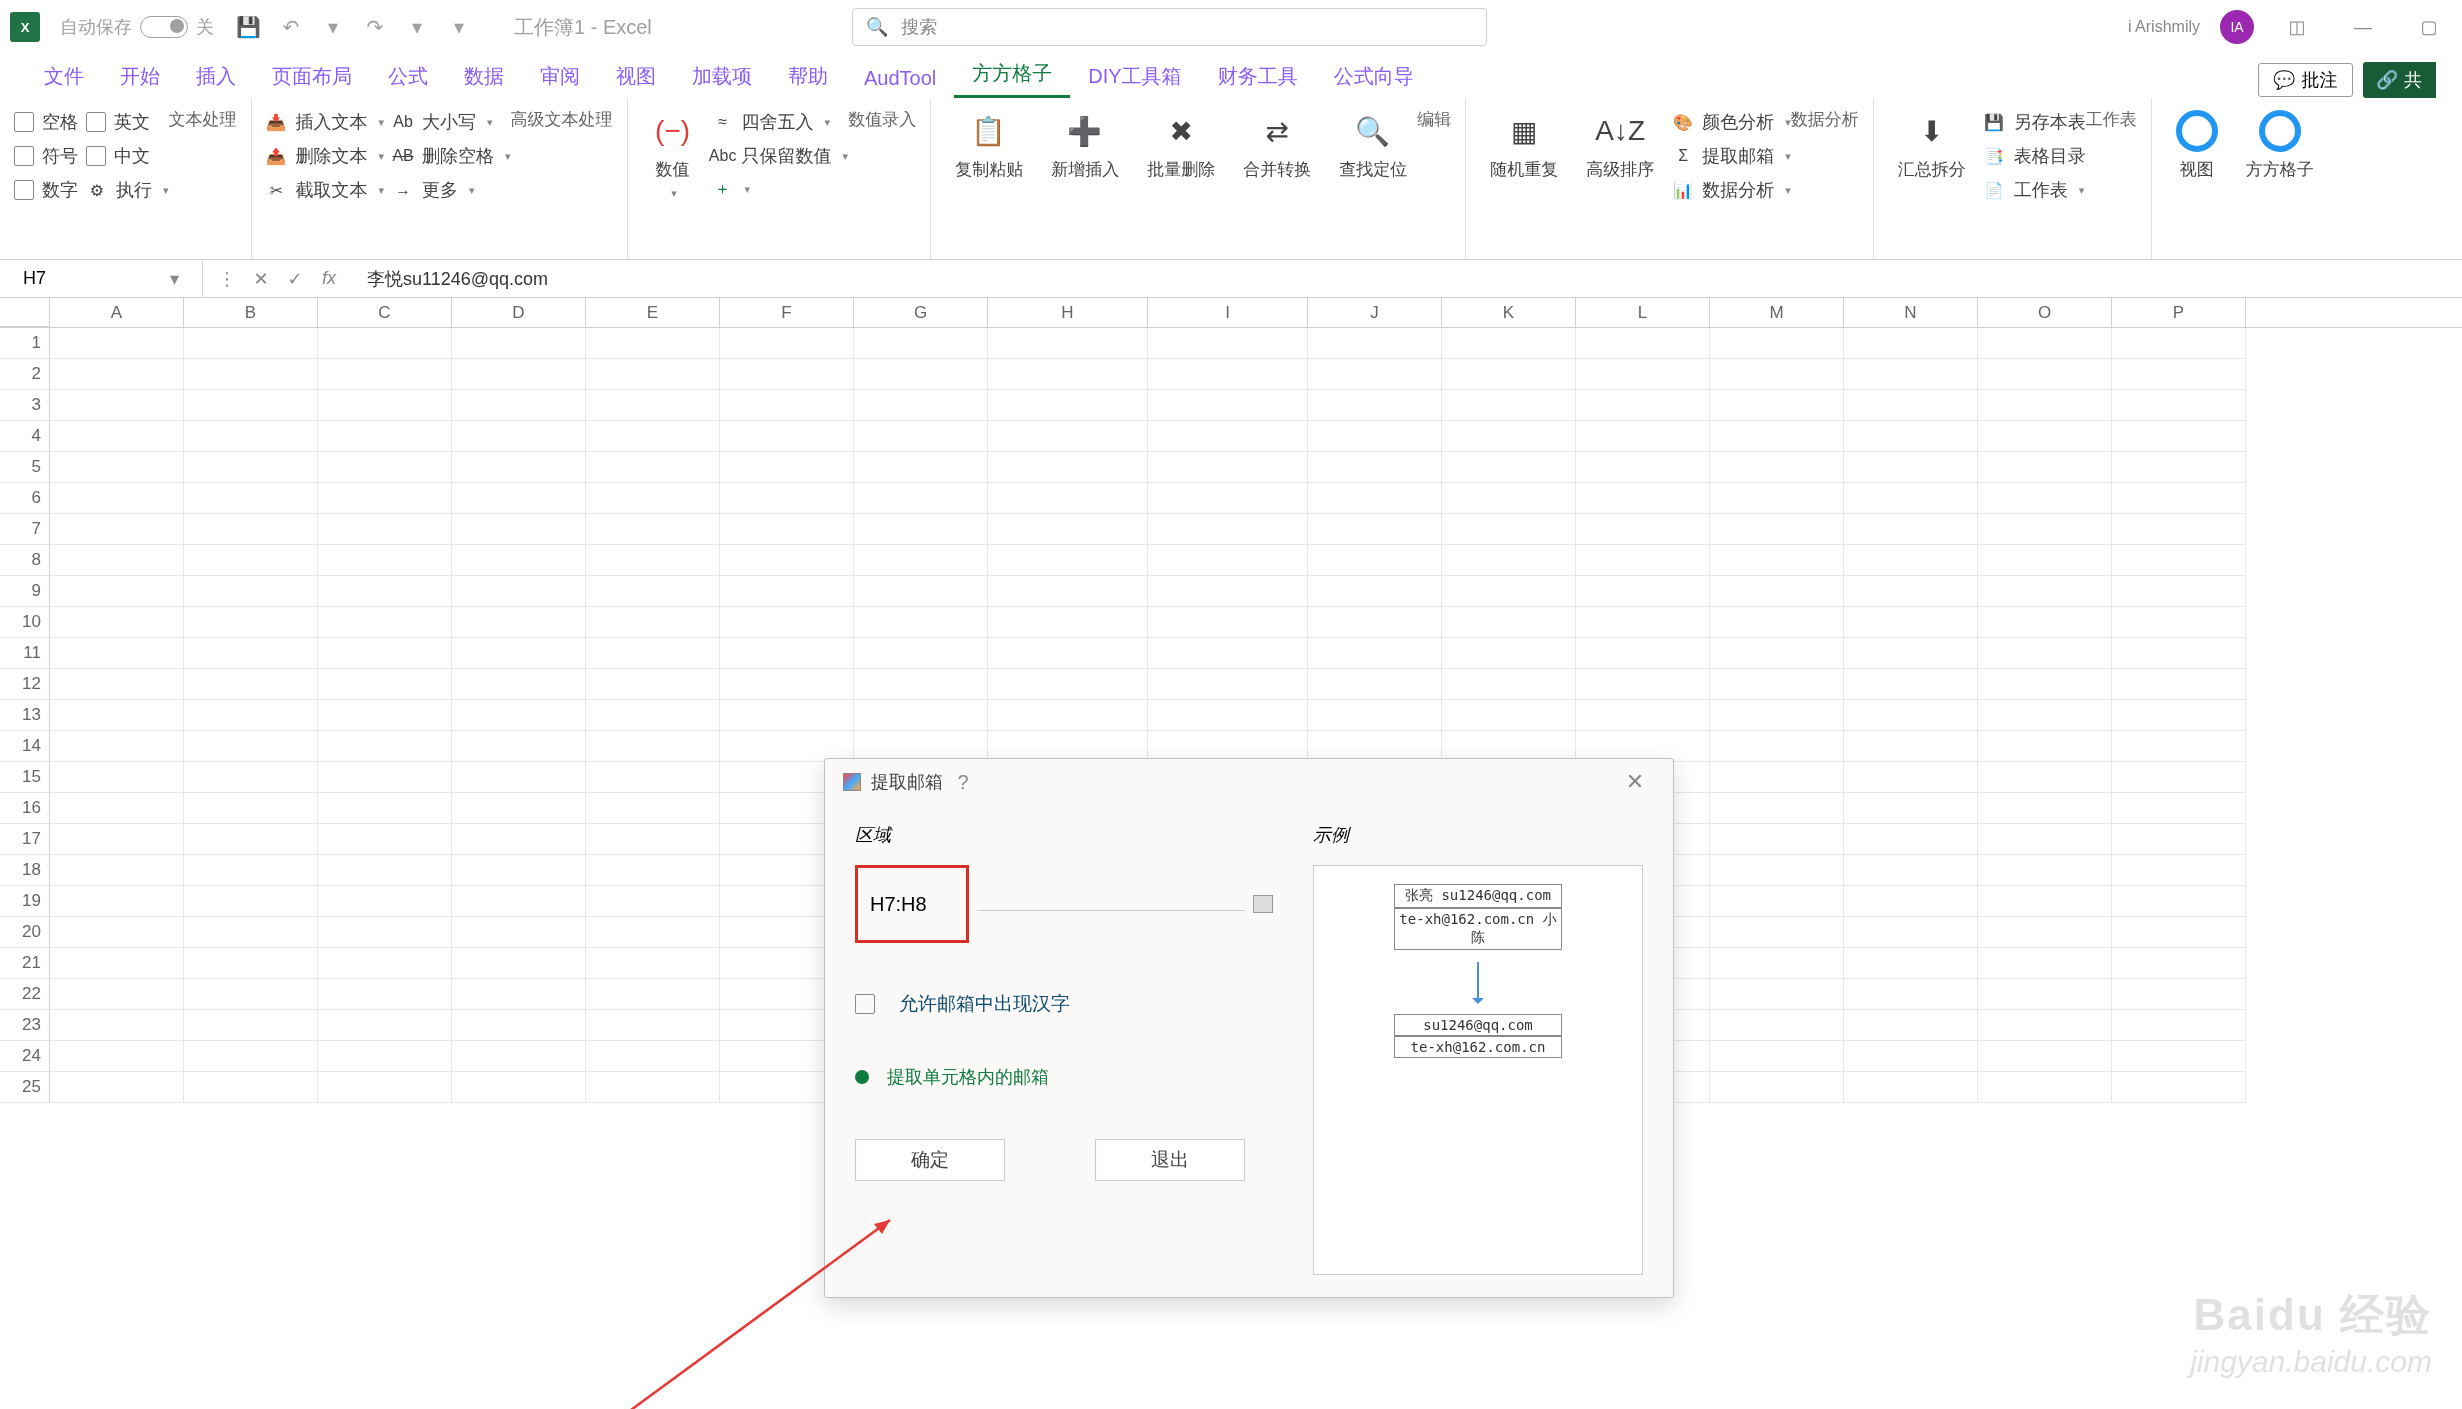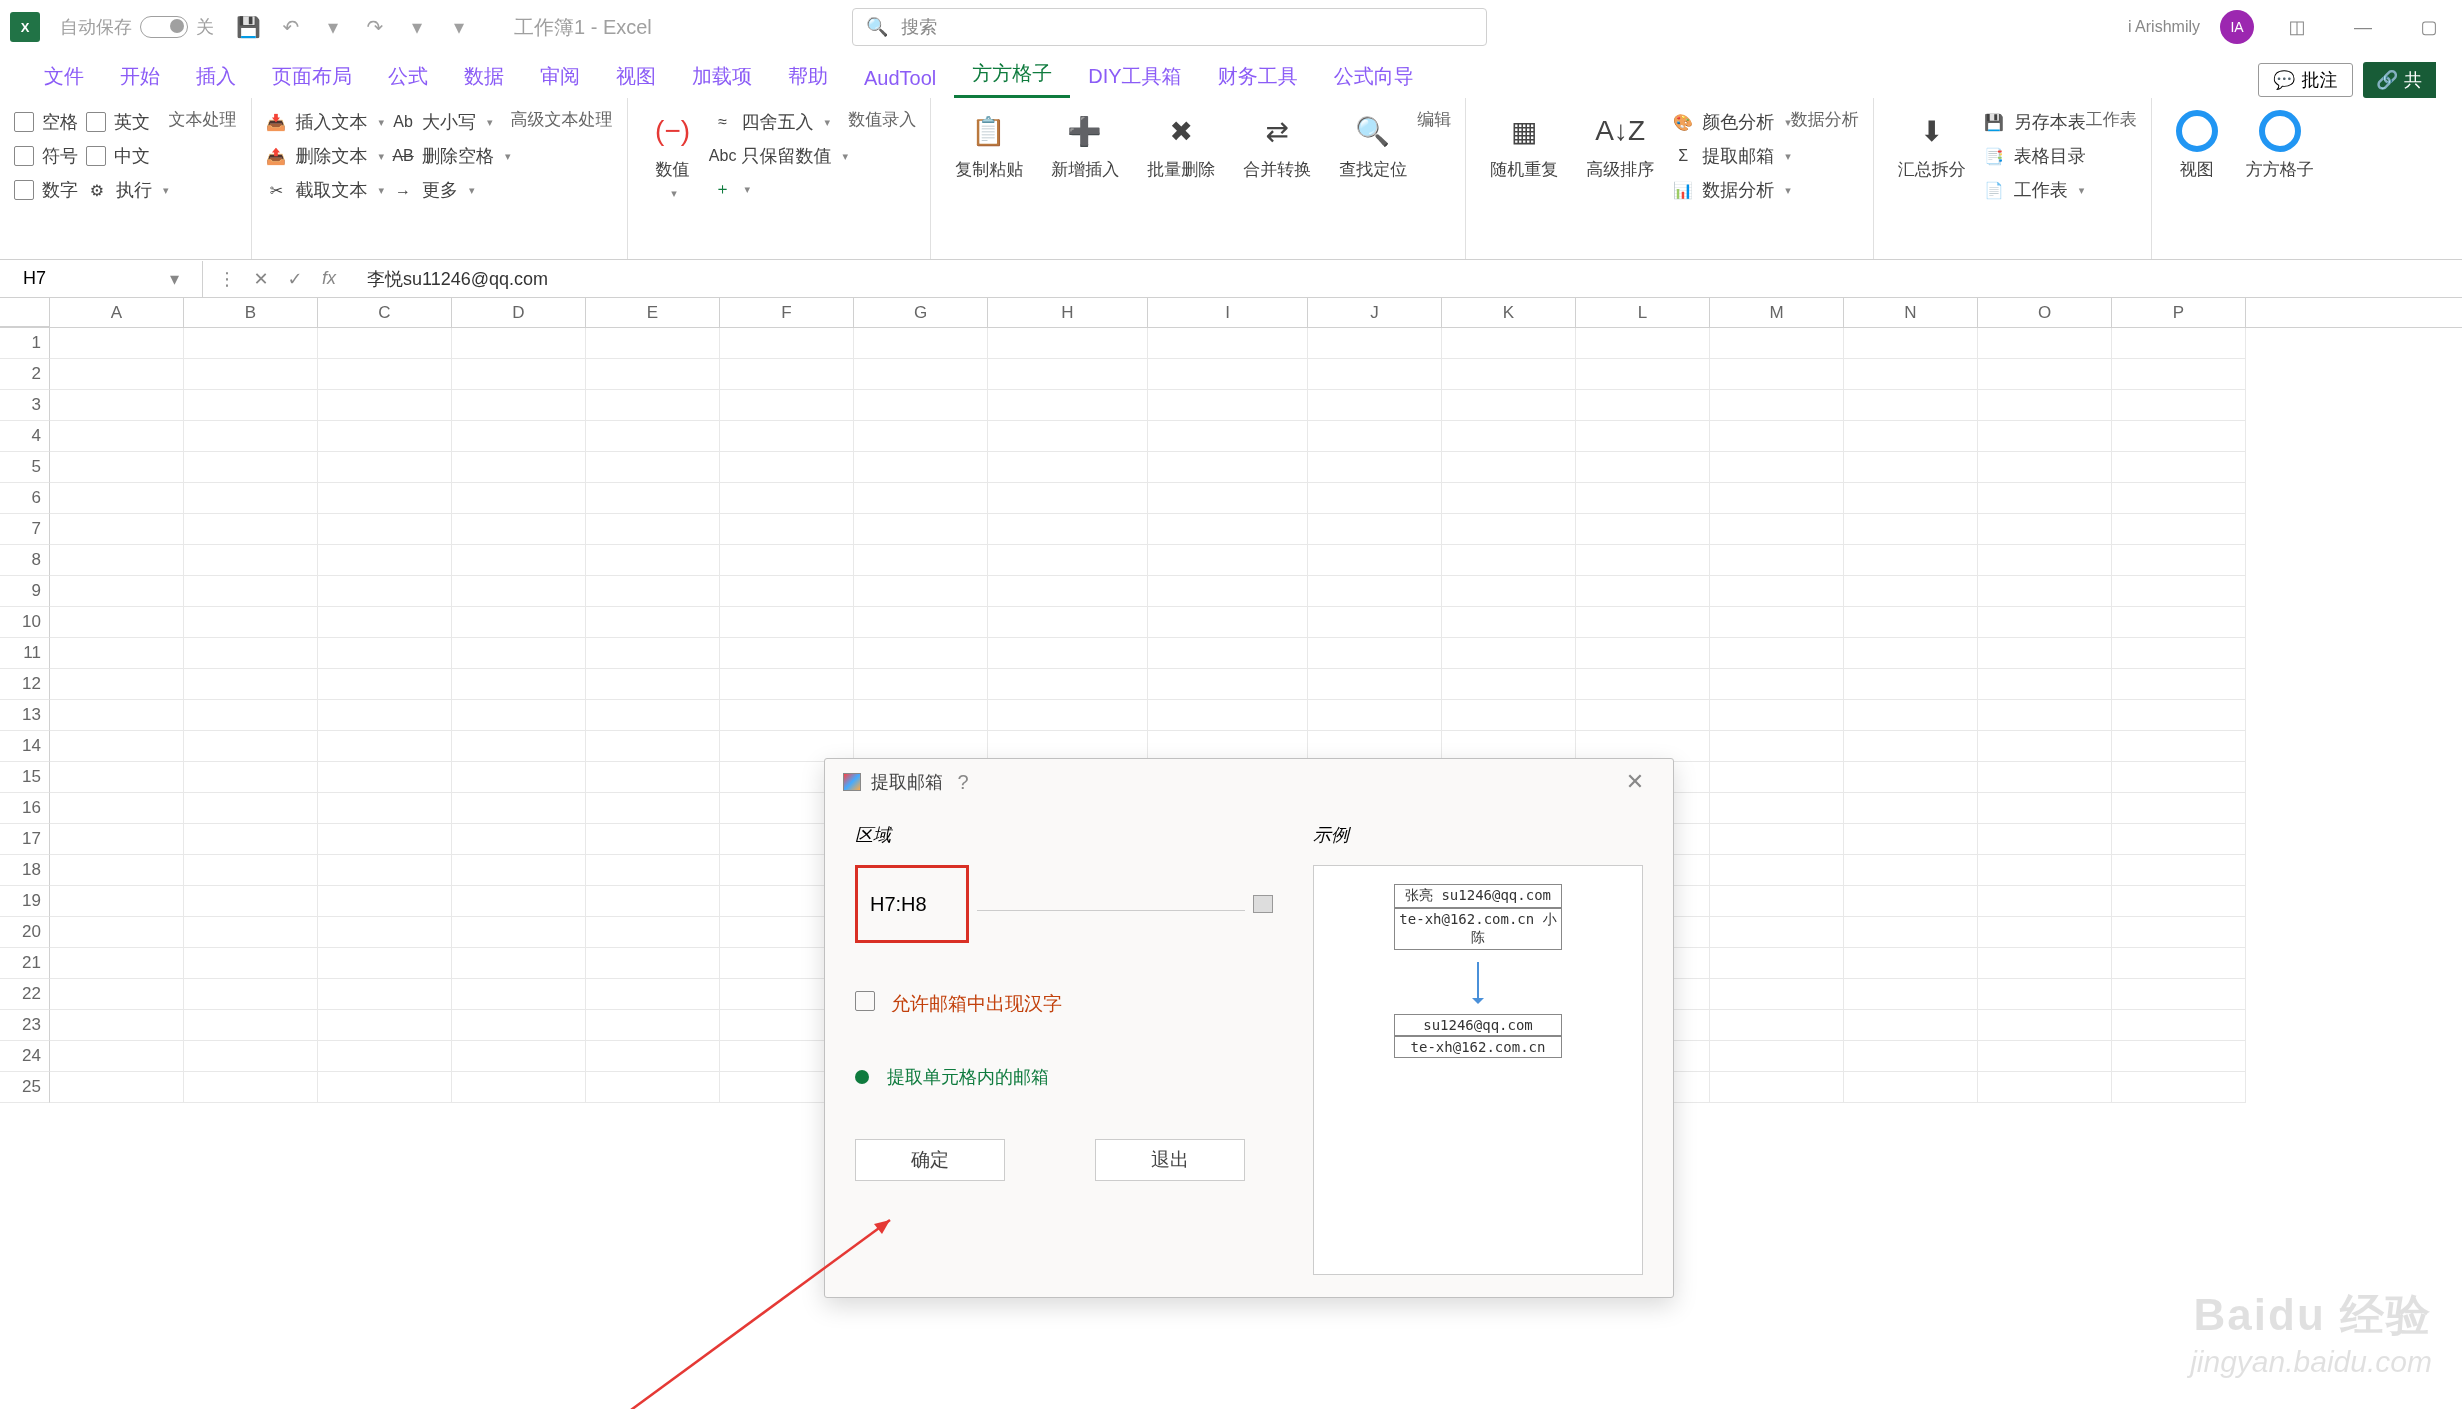--- a/index.html
+++ b/index.html
@@ -74,21 +74,21 @@
 .dlg-help { width:40px; text-align:center; font-size:20px; color:#888; cursor:pointer;}
 .dlg-body { padding:18px 30px; display:flex; gap:40px;}
 .dlg-left { flex:1;}
 .dlg-right { width:360px;}
 .dlg-label { font-size:18px; color:#000000; margin-bottom:18px;font-style:italic;}
 .range-wrap { display:flex; align-items:center; gap:8px;}
 .range-box { border:3px solid #d93025; padding:0; width:114px; height:78px; display:flex; align-items:center;}
 .range-input { border:none; border-bottom:1px solid #ccc; width:268px; padding:6px 4px; font-size:20px; background:transparent; outline:none;}
 .range-input-inner { padding-left: 12px; font-size:20px; }
 .range-pick { width:20px; height:18px; background:#ddd; border:1px solid #999;}
-.dlg-check { display:flex; align-items:flex-start; gap:16px; margin-top:48px; font-size:19px; color:#c2410c;}
+.dlg-check { display:flex; align-items:center; gap:24px; margin-top:48px; font-size:19px; color:#0c4a6e;}
 .dlg-info { display:flex; align-items:center; gap:18px; margin-top:48px; font-size:18px; color:#0f7b3e;}
 .info-ico { width:14px; height:14px; border-radius:50%; background:#0f7b3e;}
 .dlg-btns { display:flex; gap:90px; margin-top:50px;}
 .dlg-btn { width:150px; height:42px; border:1px solid #ccc; background:#fff; font-size:19px; color:#444; display:flex; align-items:center; justify-content:center; cursor:pointer;}
 .example-box { border:1px solid #ccc; background:#fff; height:410px; padding:18px; display:flex; flex-direction:column; align-items:center;}
 .ex-cell { border:1px solid #888; width:168px; font-size:14px; color:#333; text-align:center; padding:2px 0; font-family:monospace;}
 .ex-arrow { width:2px; height:40px; background:#4a90d9; margin:12px 0; position:relative;}
 .ex-arrow::after { content:""; position:absolute; bottom:-8px; left:-5px; border:6px solid transparent; border-top-color:#4a90d9;}
 
 

